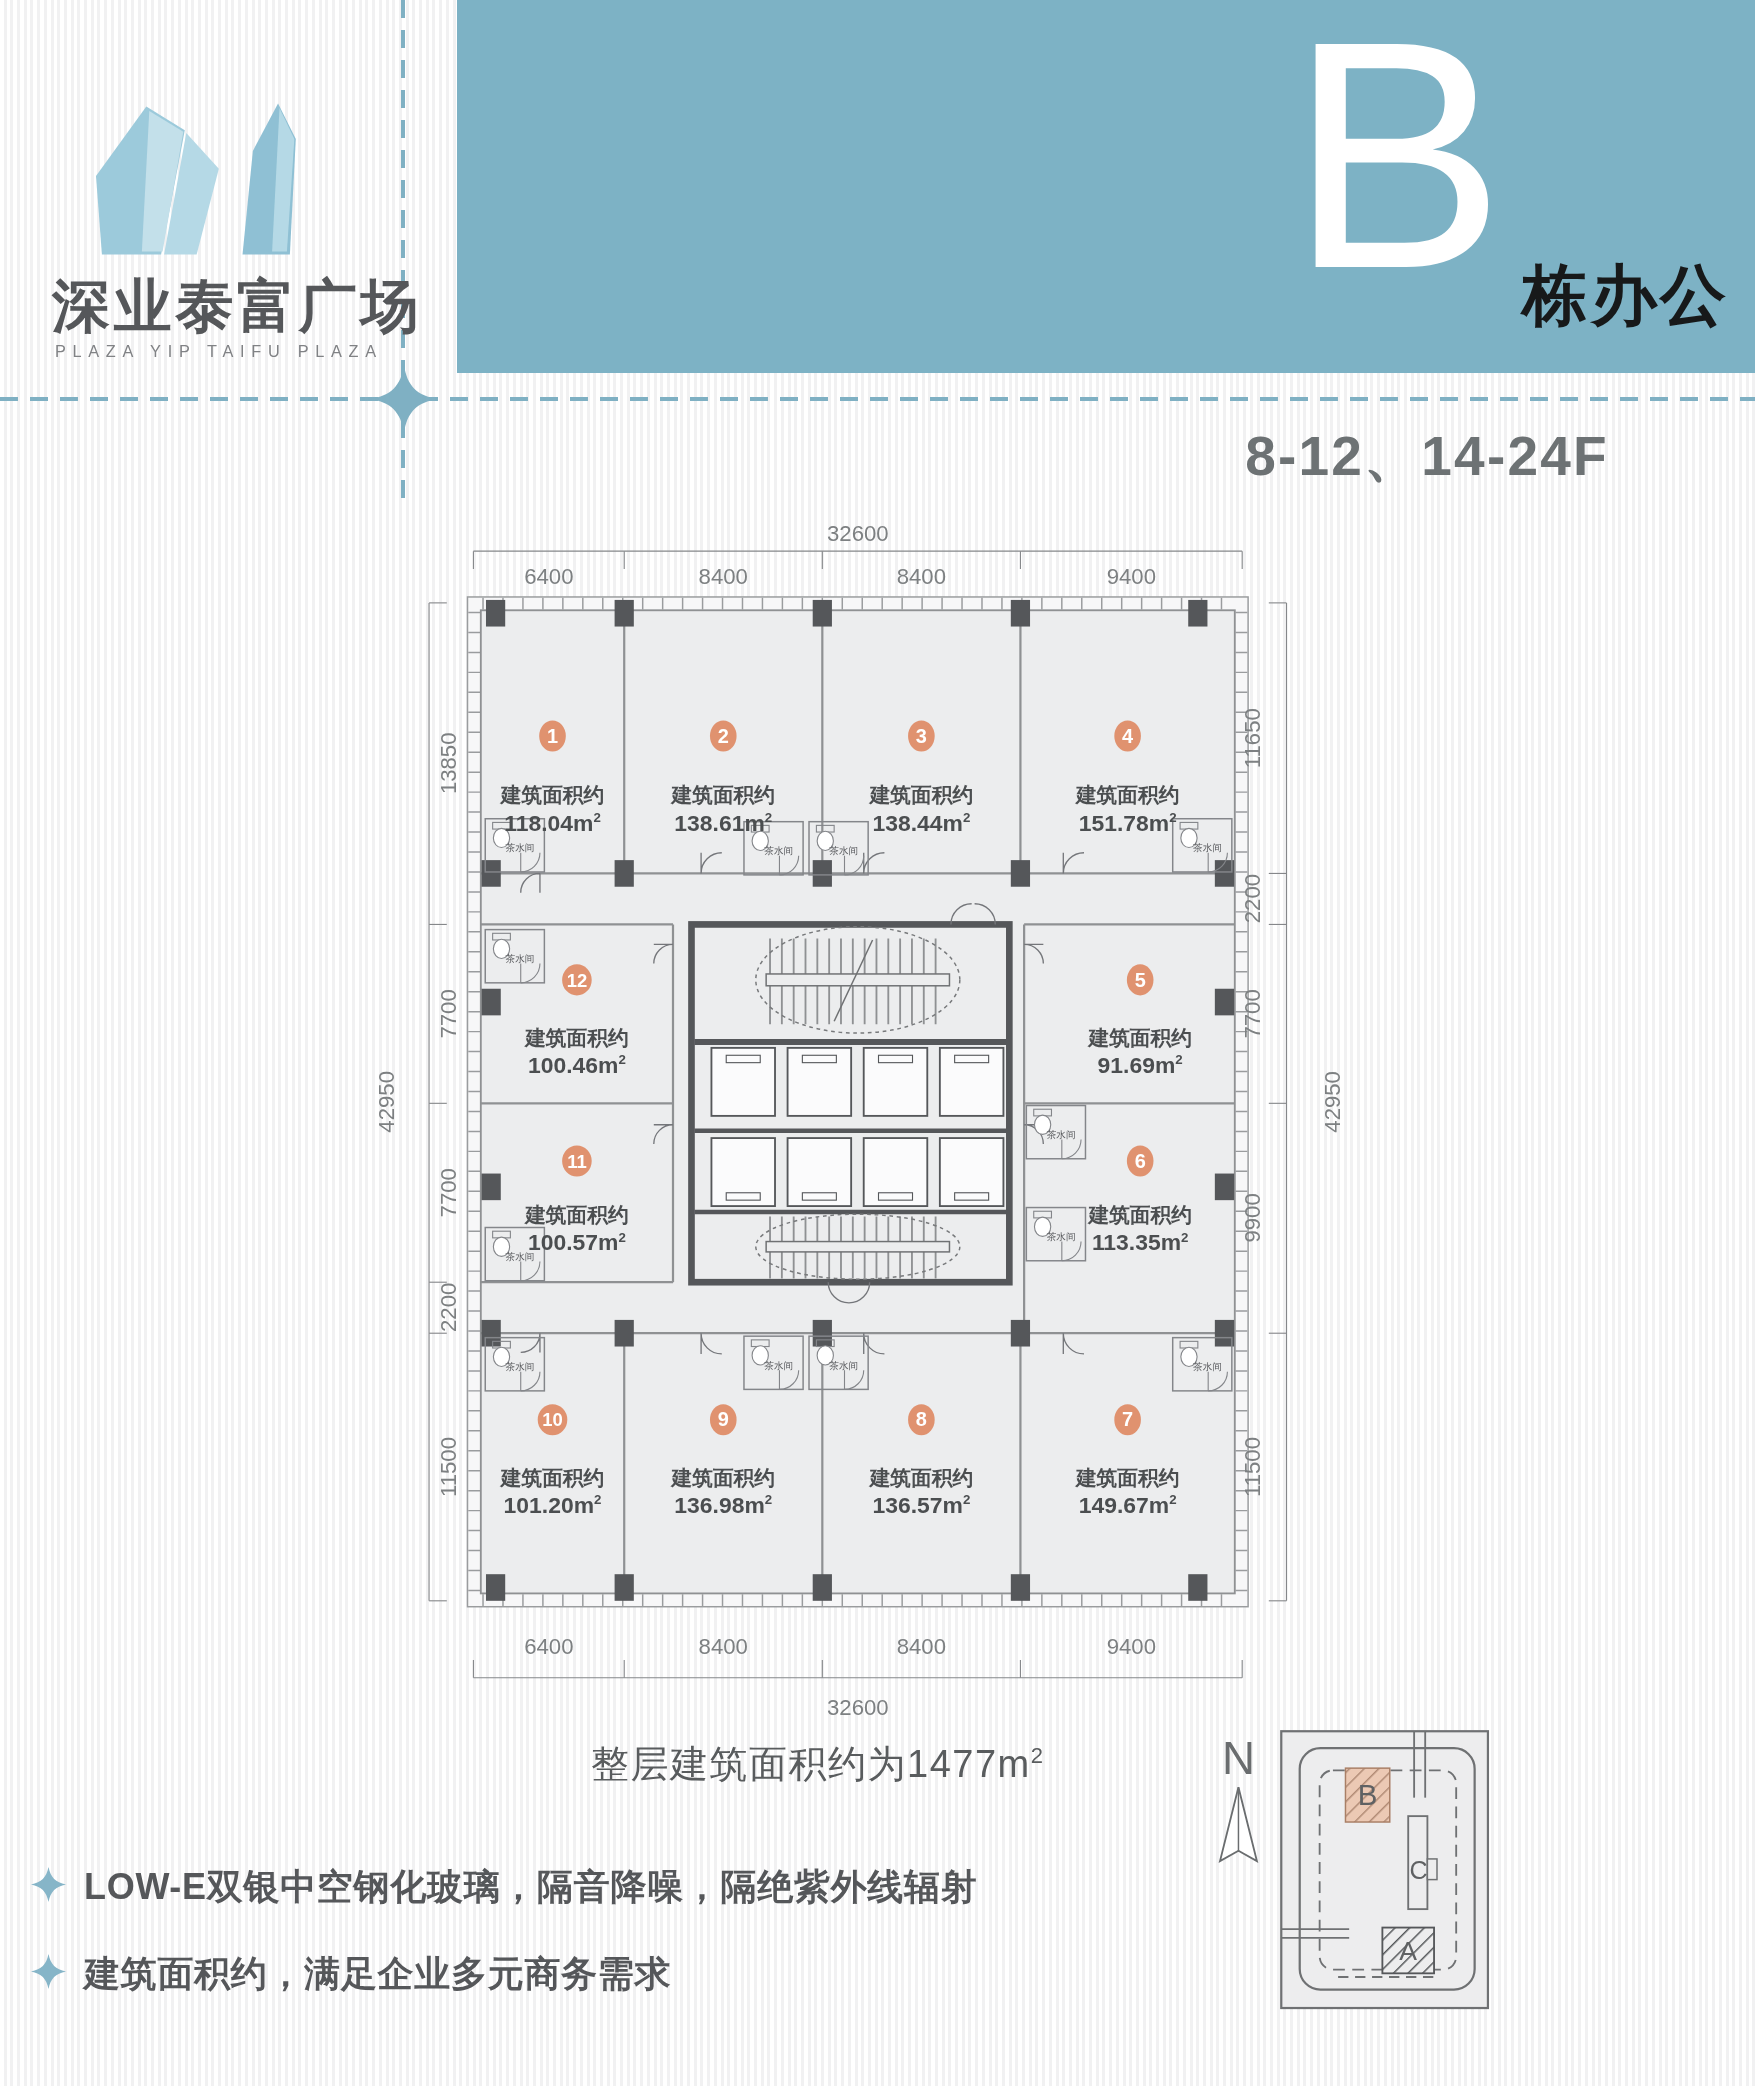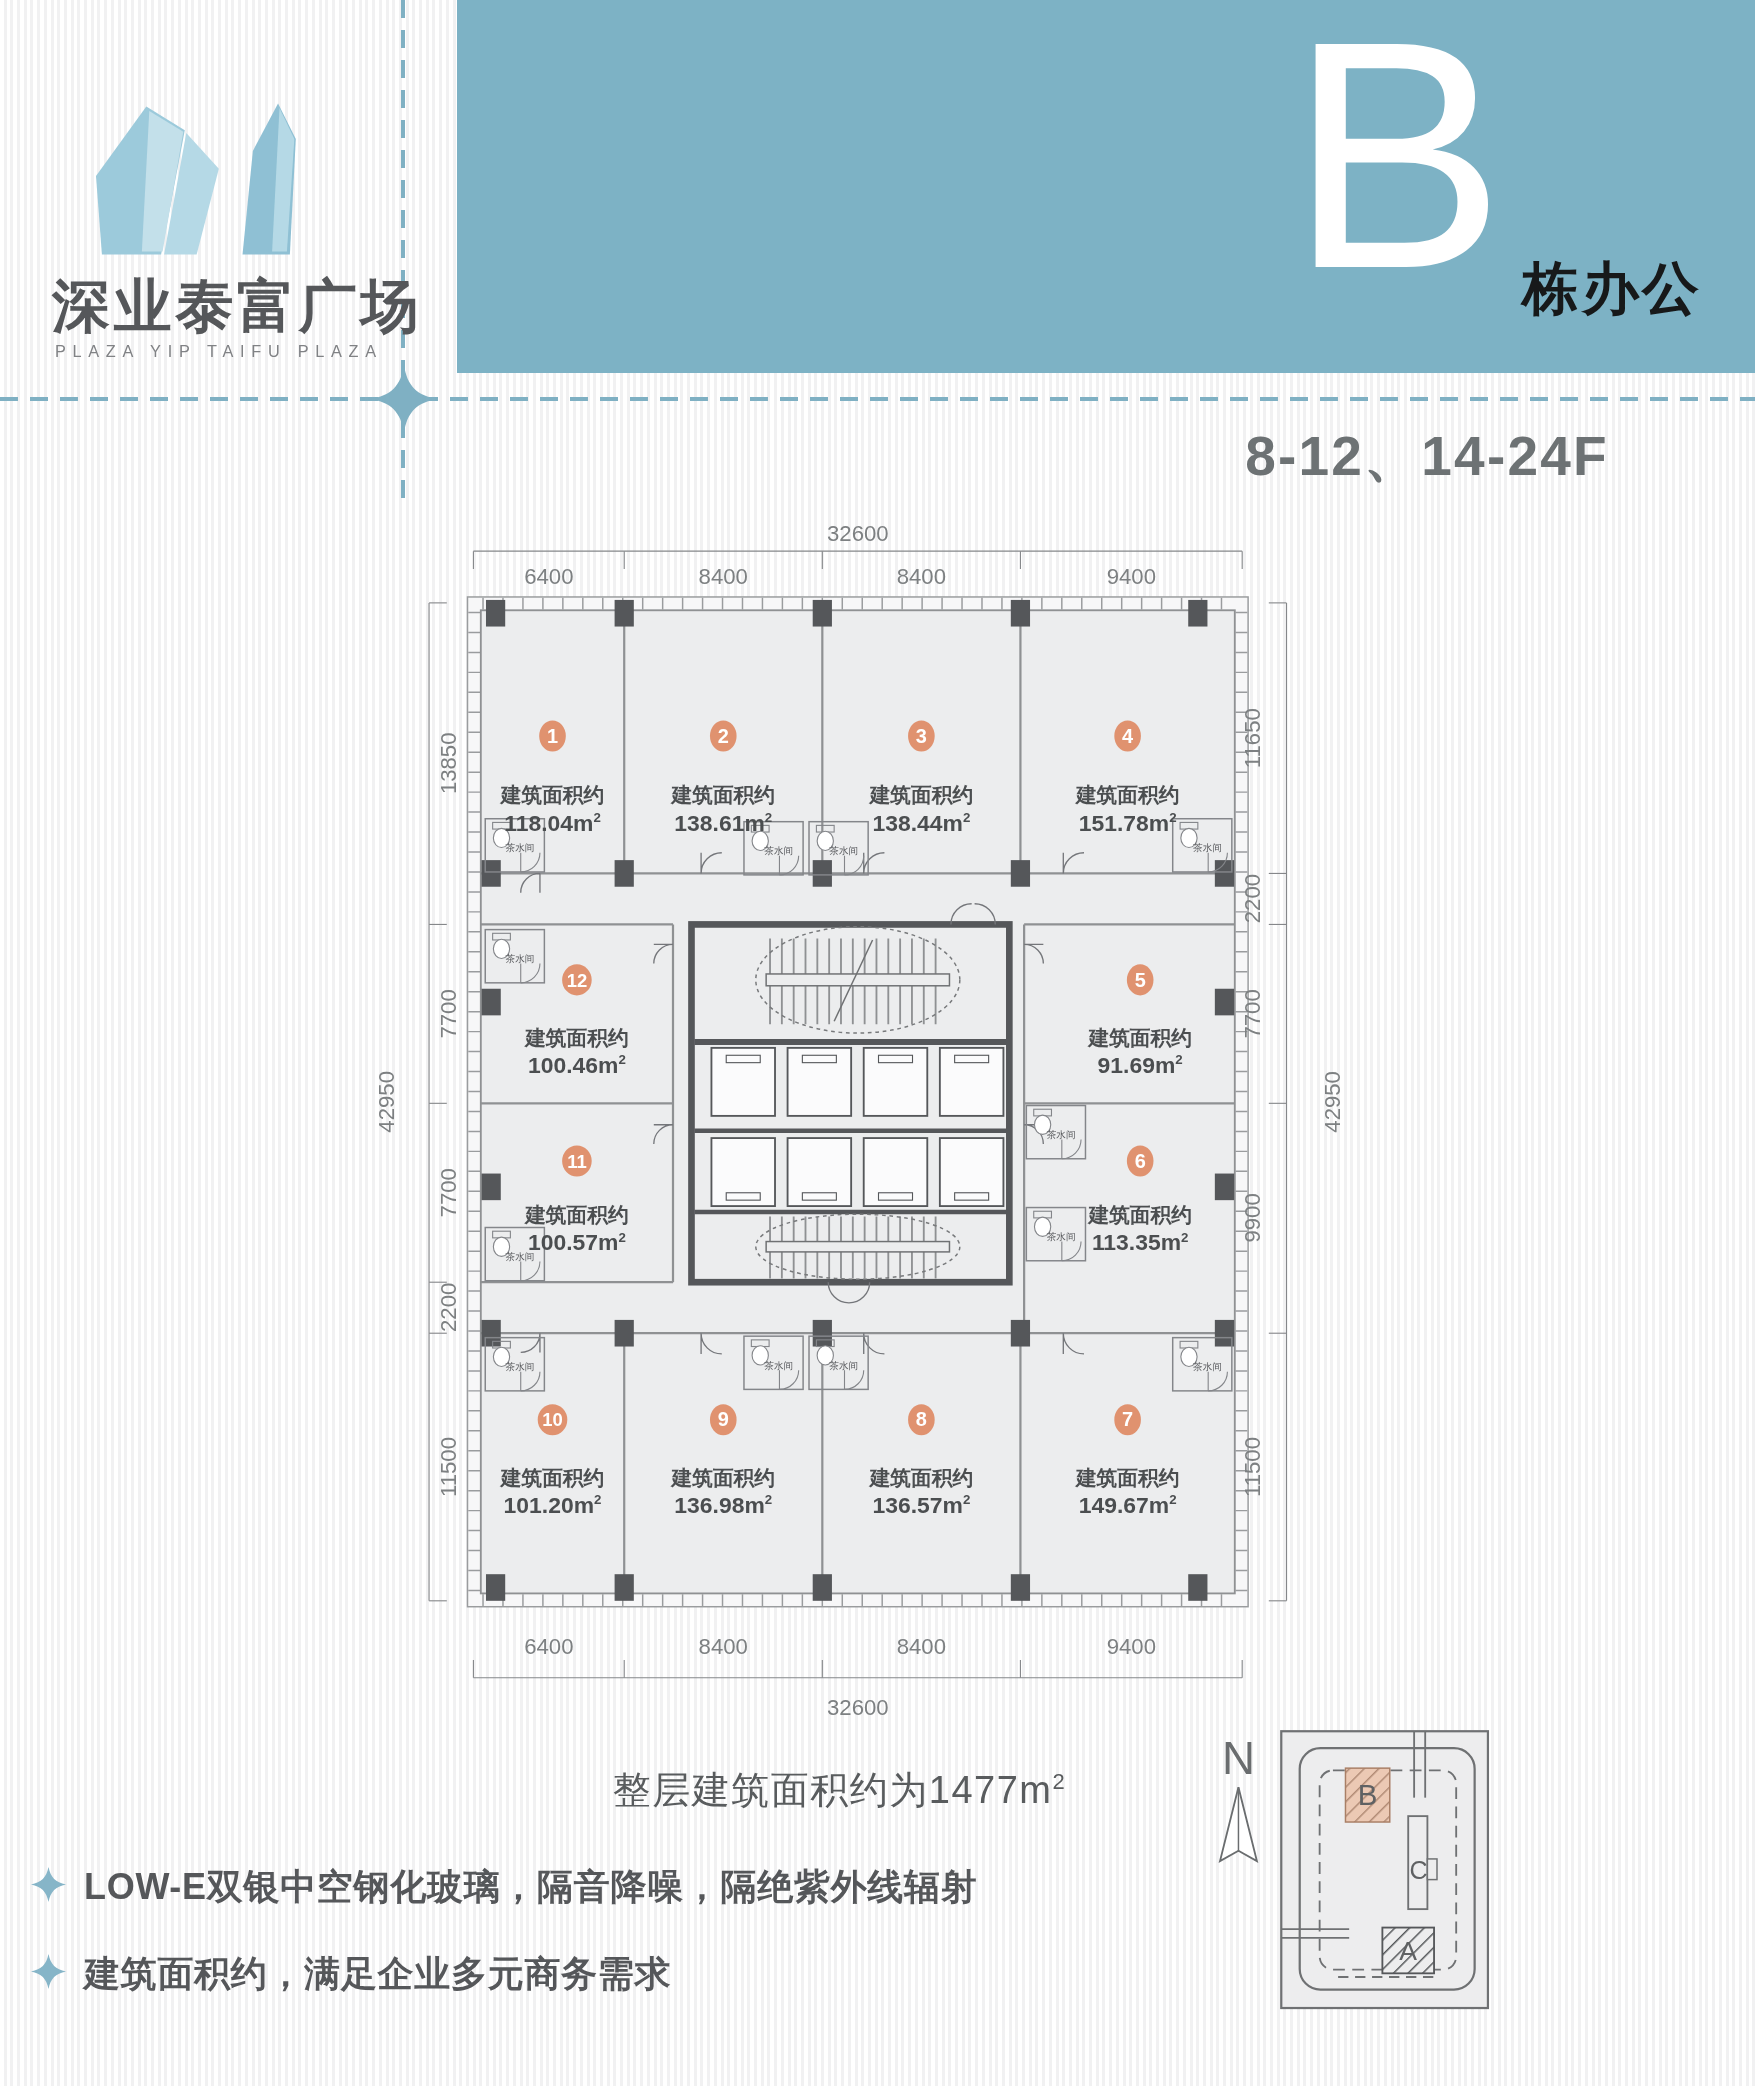--- a/index.html
+++ b/index.html
@@ -12,21 +12,21 @@
   .banner{
     position:absolute;left:457px;top:0;width:1299px;height:373px;
     background:#7db2c5;
   }
   .banner-letter{
     position:absolute;left:832px;top:-7.4px;
     font-size:324px;line-height:1;color:#ffffff;font-weight:400;
   }
   .banner-suffix{
     position:absolute;left:1065px;top:251px;
-    font-size:57px;color:#17191a;font-weight:700;letter-spacing:3px;text-align:right;
+    font-size:66px;color:#17191a;font-weight:700;letter-spacing:3px;text-align:right;
   }
   .floors{
     position:absolute;left:1153px;top:420px;width:532px;text-align:center;
     font-size:55px;font-weight:700;color:#6d7274;letter-spacing:2.2px;margin-left:8px;
   }
   
   .dash-v{
     position:absolute;left:401px;top:0;width:4.4px;height:503px;
     background:repeating-linear-gradient(to bottom,#7fb0c3 0 18px,rgba(0,0,0,0) 18px 30px);
   }
@@ -42,22 +42,22 @@
     font-size:58px;font-weight:700;color:#55575a;letter-spacing:3.7px;white-space:nowrap;text-align:center;
   }
   .logo-sub{
     position:absolute;left:55px;top:342px;width:355px;
     font-size:16.3px;color:#808285;letter-spacing:6.7px;white-space:nowrap;
   }
   
   .plan-wrap{position:absolute;left:355px;top:492px;width:1013px;height:1301px;}
   
   .total-note{
-    position:absolute;left:591px;top:1739px;width:497px;text-align:center;
-    font-size:38px;color:#595c5e;letter-spacing:1.5px;white-space:nowrap;margin-top:26px;
+    position:absolute;left:591px;top:1739px;width:404px;text-align:center;
+    font-size:38px;color:#595c5e;letter-spacing:1.5px;white-space:nowrap;
   }
   .total-note sup{font-size:22px;}
   
   .features{position:absolute;left:31px;top:1854px;width:1109px;}
   .feature{position:relative;height:87px;}
   .feature .star{position:absolute;left:0;top:13.3px;width:35px;height:35px;}
   .feature .ftext{
     position:absolute;left:53px;top:9px;font-size:36px;font-weight:600;
     color:#55575a;letter-spacing:0.7px;white-space:nowrap;
   }

